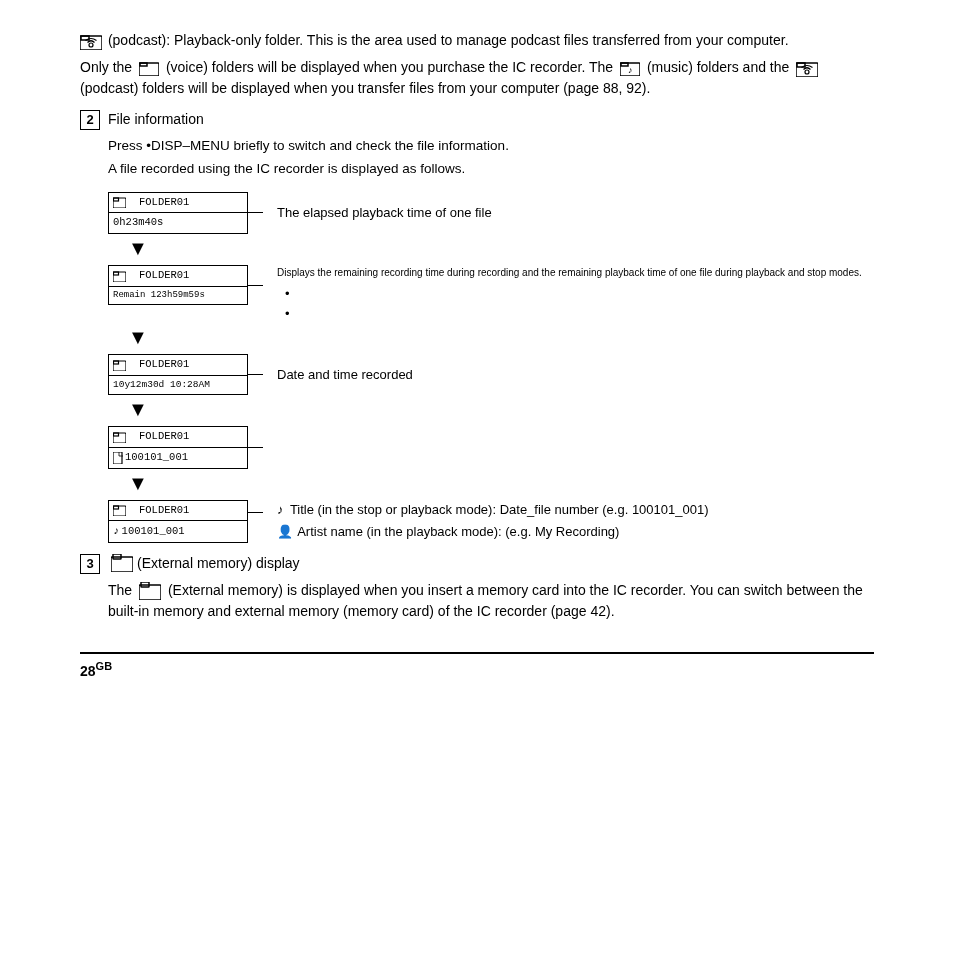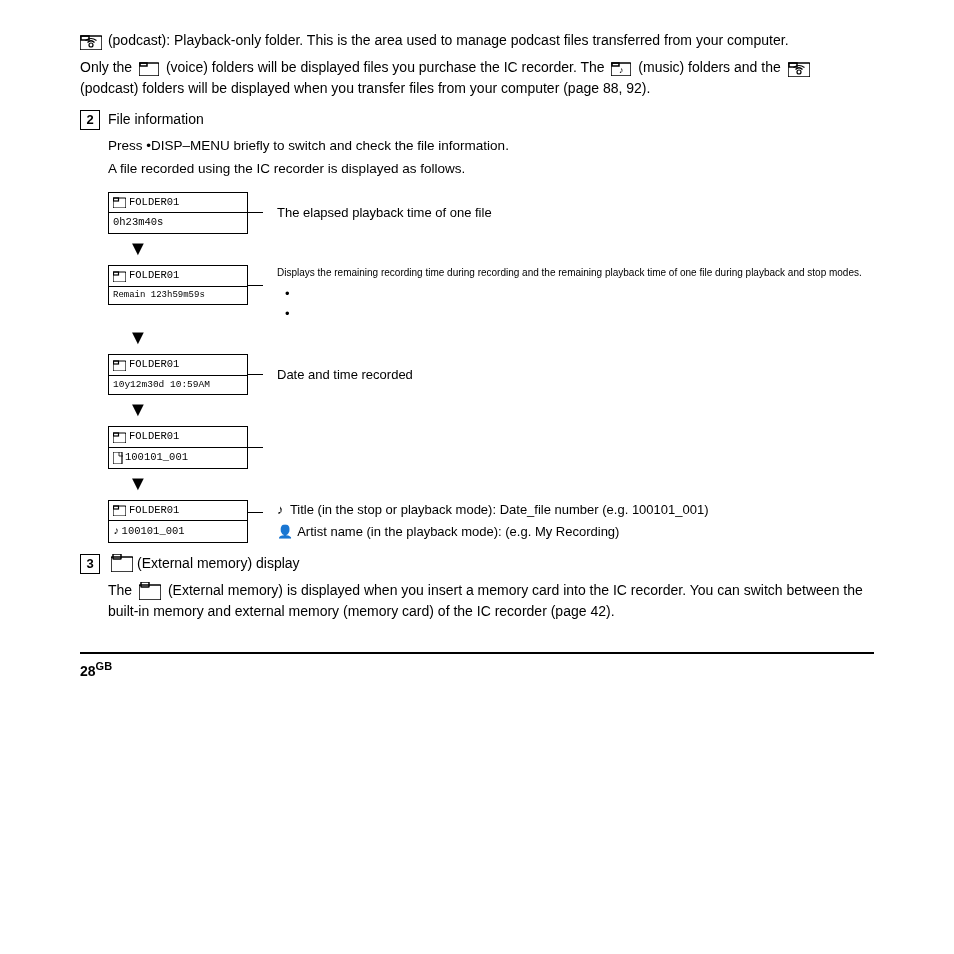--- a/index.html
+++ b/index.html
@@ -56,21 +56,21 @@
       border: 1.5px solid #000;
       min-width: 135px;
       font-family: 'Courier New', monospace;
       font-size: 11px;
     }
     .lcd-wrapper .row1 {
       padding: 2px 4px;
       border-bottom: 1px solid #000;
       display: flex;
       align-items: center;
-      gap: 3px;
+      gap: 13px;
     }
     .lcd-wrapper .row2 {
       padding: 2px 4px;
       font-size: 10px;
     }
     .diagram-label {
       margin-left: 14px;
       font-size: 13px;
       flex: 1;
     }
@@ -125,21 +125,21 @@
 
   <p class="intro-para2">
     <span>Only the</span>
     
     <span style="display:inline-flex;align-items:center;vertical-align:middle;margin:0 3px;">
       <svg width="20" height="16" viewBox="0 0 20 16" style="display:inline-block;vertical-align:middle;">
         <rect x="0" y="3" width="20" height="13" rx="1" fill="none" stroke="#000" stroke-width="1.5"></rect>
         <rect x="1" y="3" width="7" height="3" rx="0" fill="none" stroke="#000" stroke-width="1.5"></rect>
       </svg>
     </span>
-    <span>(voice) folders will be displayed files you purchase the IC recorder. The</span>
+    <span>(voice) folders will be displayed when you purchase the IC recorder. The</span>
     
     <span style="display:inline-flex;align-items:center;vertical-align:middle;margin:0 3px;">
       <svg width="20" height="16" viewBox="0 0 20 16" style="display:inline-block;vertical-align:middle;">
         <rect x="0" y="3" width="20" height="13" rx="1" fill="none" stroke="#000" stroke-width="1.5"></rect>
         <rect x="1" y="3" width="7" height="3" rx="0" fill="none" stroke="#000" stroke-width="1.5"></rect>
 
         <text x="8" y="13" font-size="9" font-family="Arial">♪</text>
       </svg>
     </span>
     <span>(music) folders and the</span>
@@ -223,21 +223,21 @@
       <div style="display:flex;align-items:center;margin-bottom:4px;">
         <div style="width:140px;flex-shrink:0;">
           <div class="lcd-wrapper">
             <div class="row1">
               <svg width="13" height="12" viewBox="0 0 13 12" style="flex-shrink:0;">
                   <rect x="0" y="2" width="13" height="10" rx="1" fill="none" stroke="#000" stroke-width="1.2"></rect>
                   <rect x="0.5" y="2" width="5" height="3" fill="none" stroke="#000" stroke-width="1.2"></rect>
                 </svg>
               <span style="font-size:10.5px;font-family:'Courier New',monospace;">FOLDER01</span>
             </div>
-            <div class="row2" style="font-size:9.5px;font-family:'Courier New',monospace;">10y12m30d  10:59AM</div>
+            <div class="row2" style="font-size:9.5px;font-family:'Courier New',monospace;">10y12m30d  10:28AM</div>
           </div>
         </div>
         <div style="width:15px;border-top:1.5px solid #000;flex-shrink:0;"></div>
         <div class="diagram-label">Date and time recorded</div>
       </div>
 
       <div style="margin-left:20px;margin-bottom:4px;">
         <span style="font-size:20px;line-height:1;">▼</span>
       </div>
 

